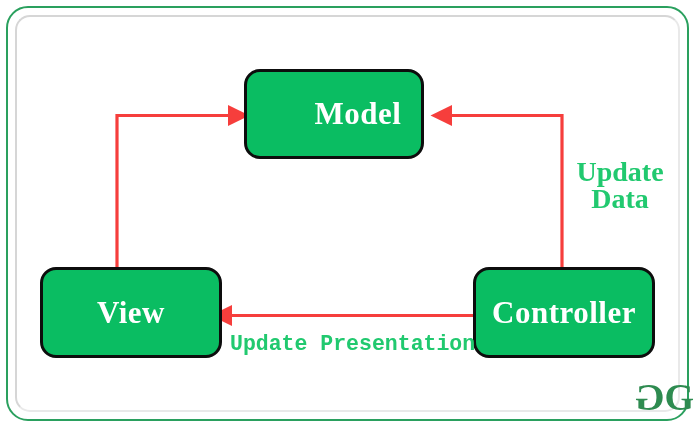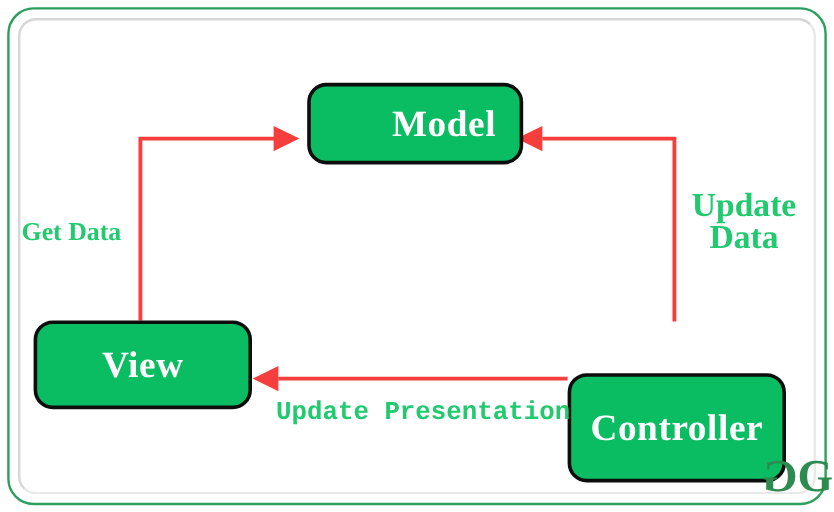--- a/index.html
+++ b/index.html
@@ -65,23 +65,23 @@
     align-items: center;
     justify-content: center;
     box-sizing: border-box;
   }
   .node-label {
     color: var(--node-text);
     font-weight: bold;
     font-size: 31px;
     letter-spacing: 0.5px;
   }
-  .node-model      { left: 256px; top: 69px;  width: 180px; height: 68px; padding-left: 48px; }
-  .node-view       { left: 28px;  top: 267px; width: 182px; height: 74px; justify-content: center; }
-  .node-controller { left: 473px; top: 267px; width: 182px; height: 91px; margin-top: 44px; }
+  .node-model      { left: 244px; top: 69px;  width: 180px; height: 90px; padding-left: 48px; }
+  .node-view       { left: 40px;  top: 267px; width: 182px; height: 91px; justify-content: center; }
+  .node-controller { left: 473px; top: 267px; width: 182px; height: 91px; }
   .edge-label {
     position: absolute;
     color: var(--label-green);
     font-weight: bold;
     font-size: 21.5px;
     line-height: 27px;
     white-space: nowrap;
   }
   .label-get-data { left: 18px; top: 180px; }
   .label-update-data {
@@ -133,21 +133,20 @@
   </div>
 
   <div class="node node-view">
     <span class="node-label">View</span>
   </div>
 
   <div class="node node-controller">
     <span class="node-label">Controller</span>
   </div>
 
-  <div class="edge-label label-get-data">Get Data</div>
 
   <div class="edge-label label-update-data">Update Data</div>
 
   <div class="edge-label label-update-presentation">Update Presentation</div>
 
   <div class="gfg-logo">
     <span class="g-flipped">G</span><span>G</span>
   </div>
 
 </div>

